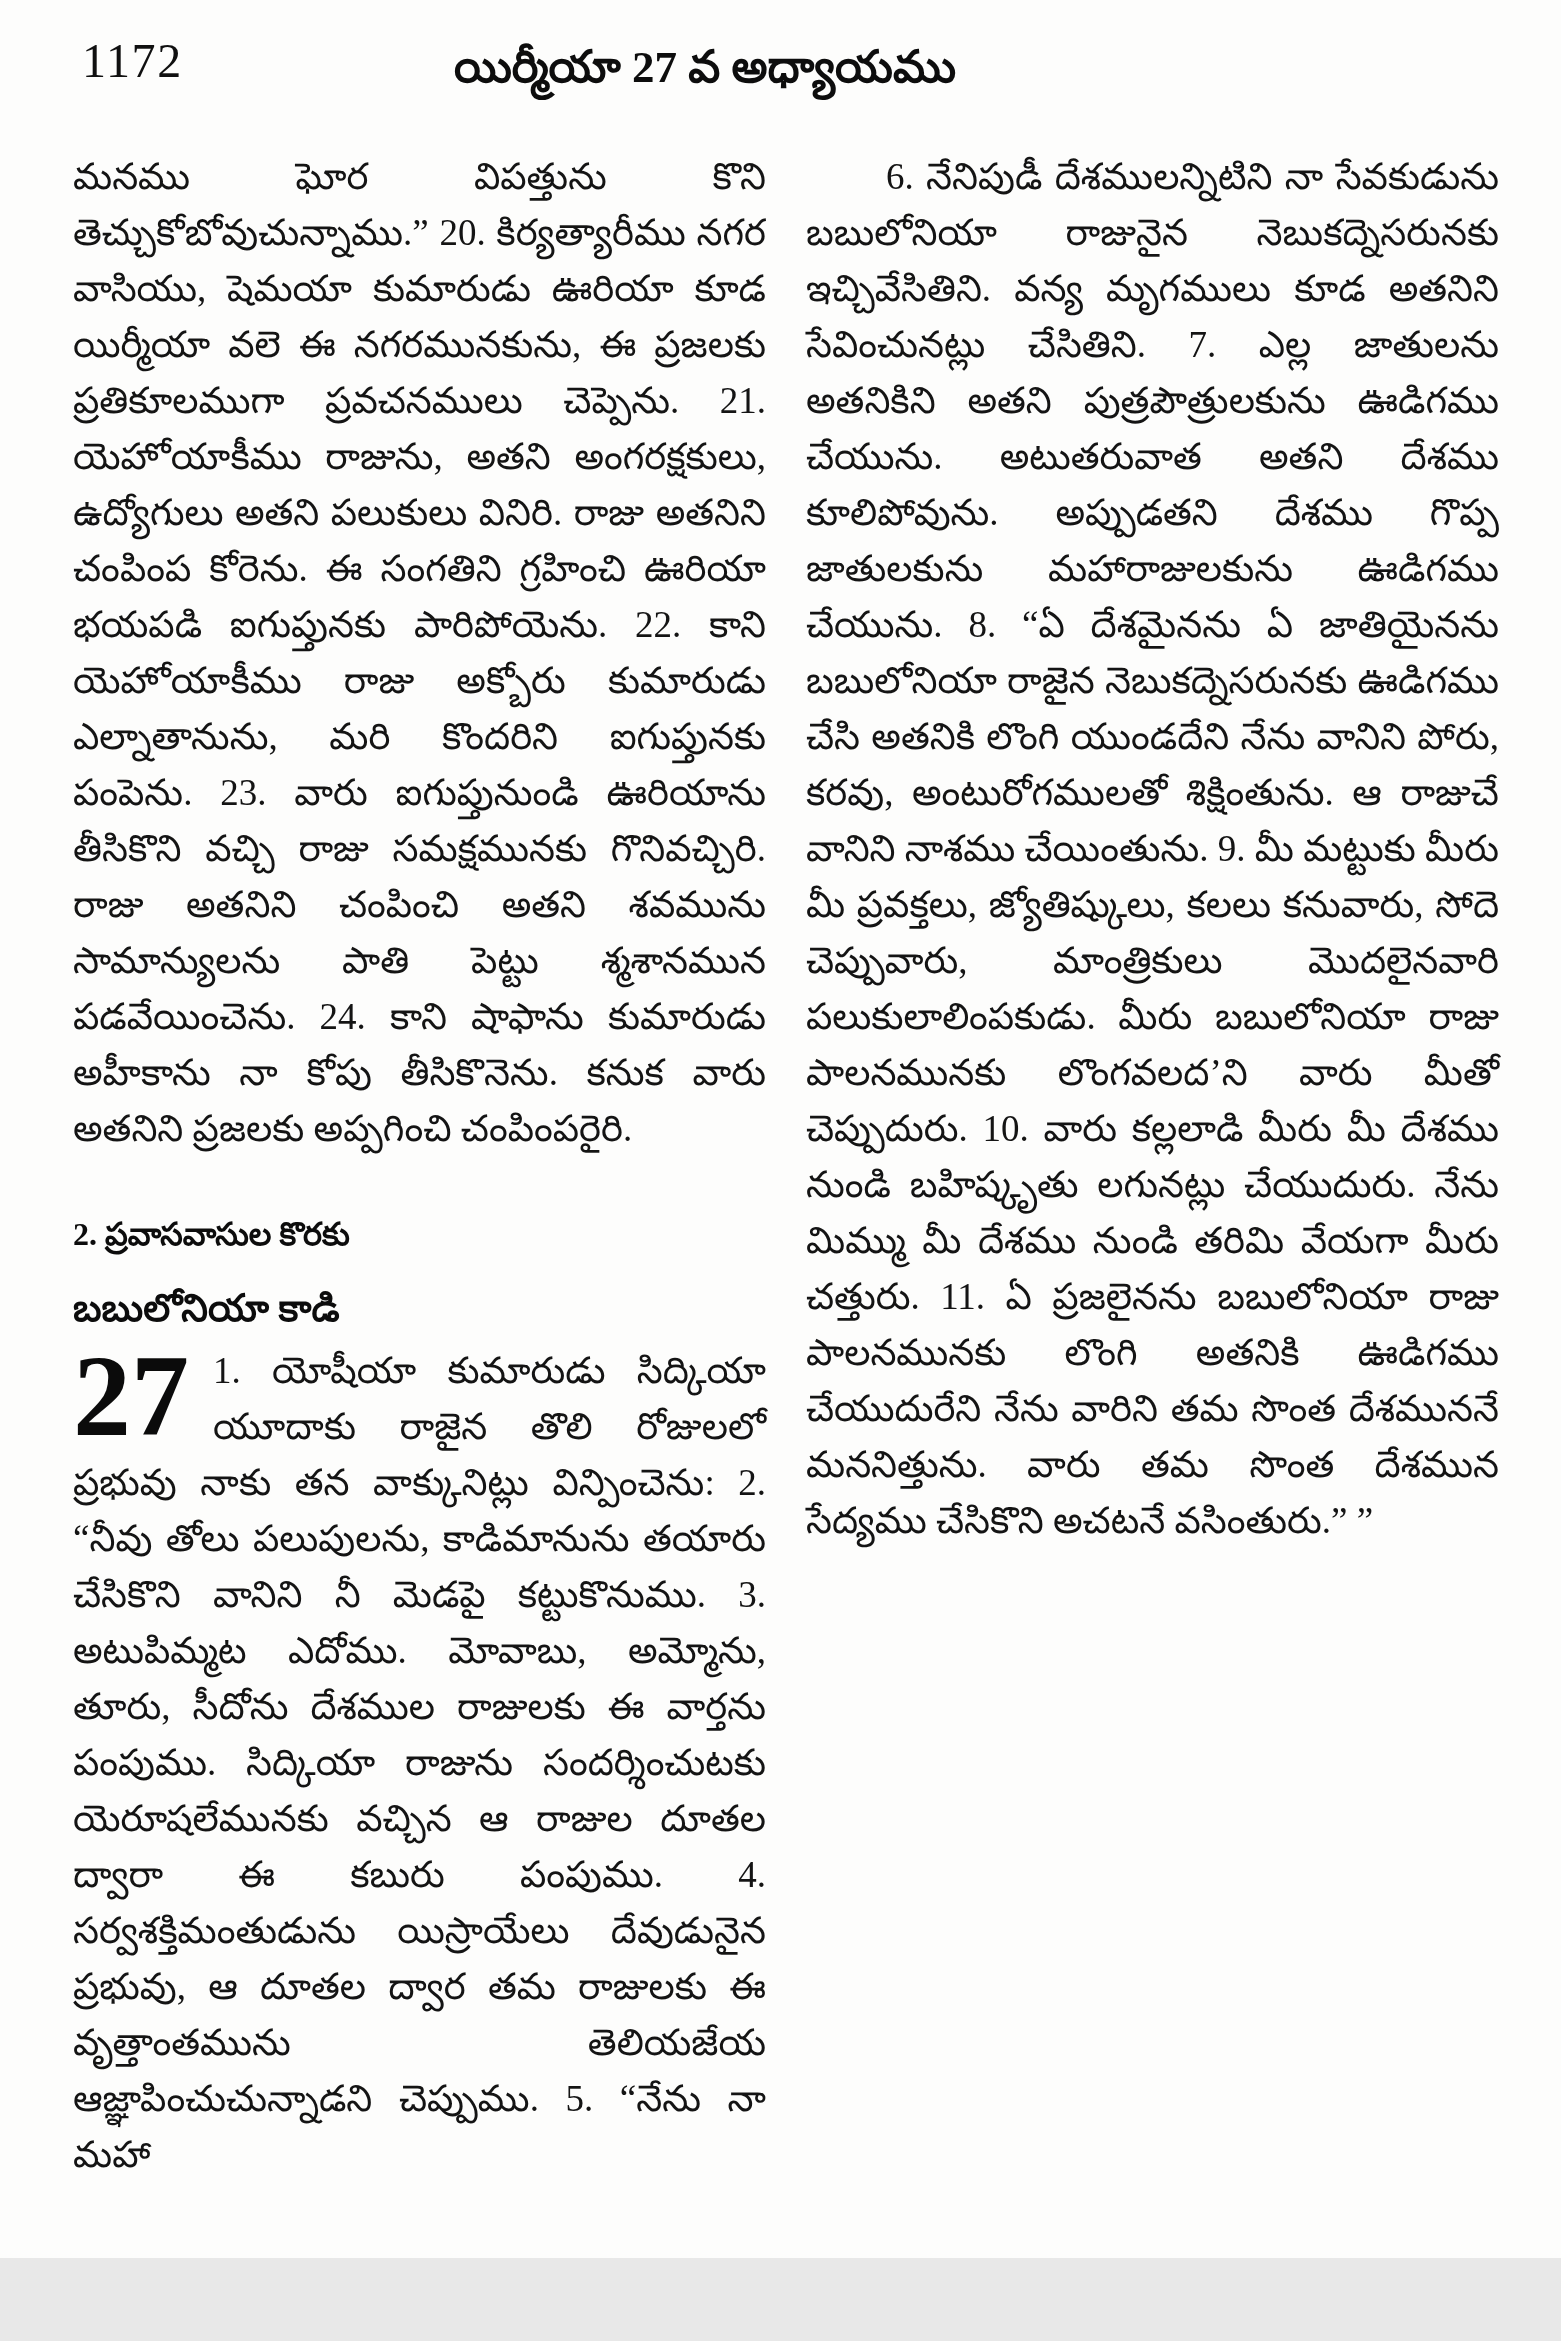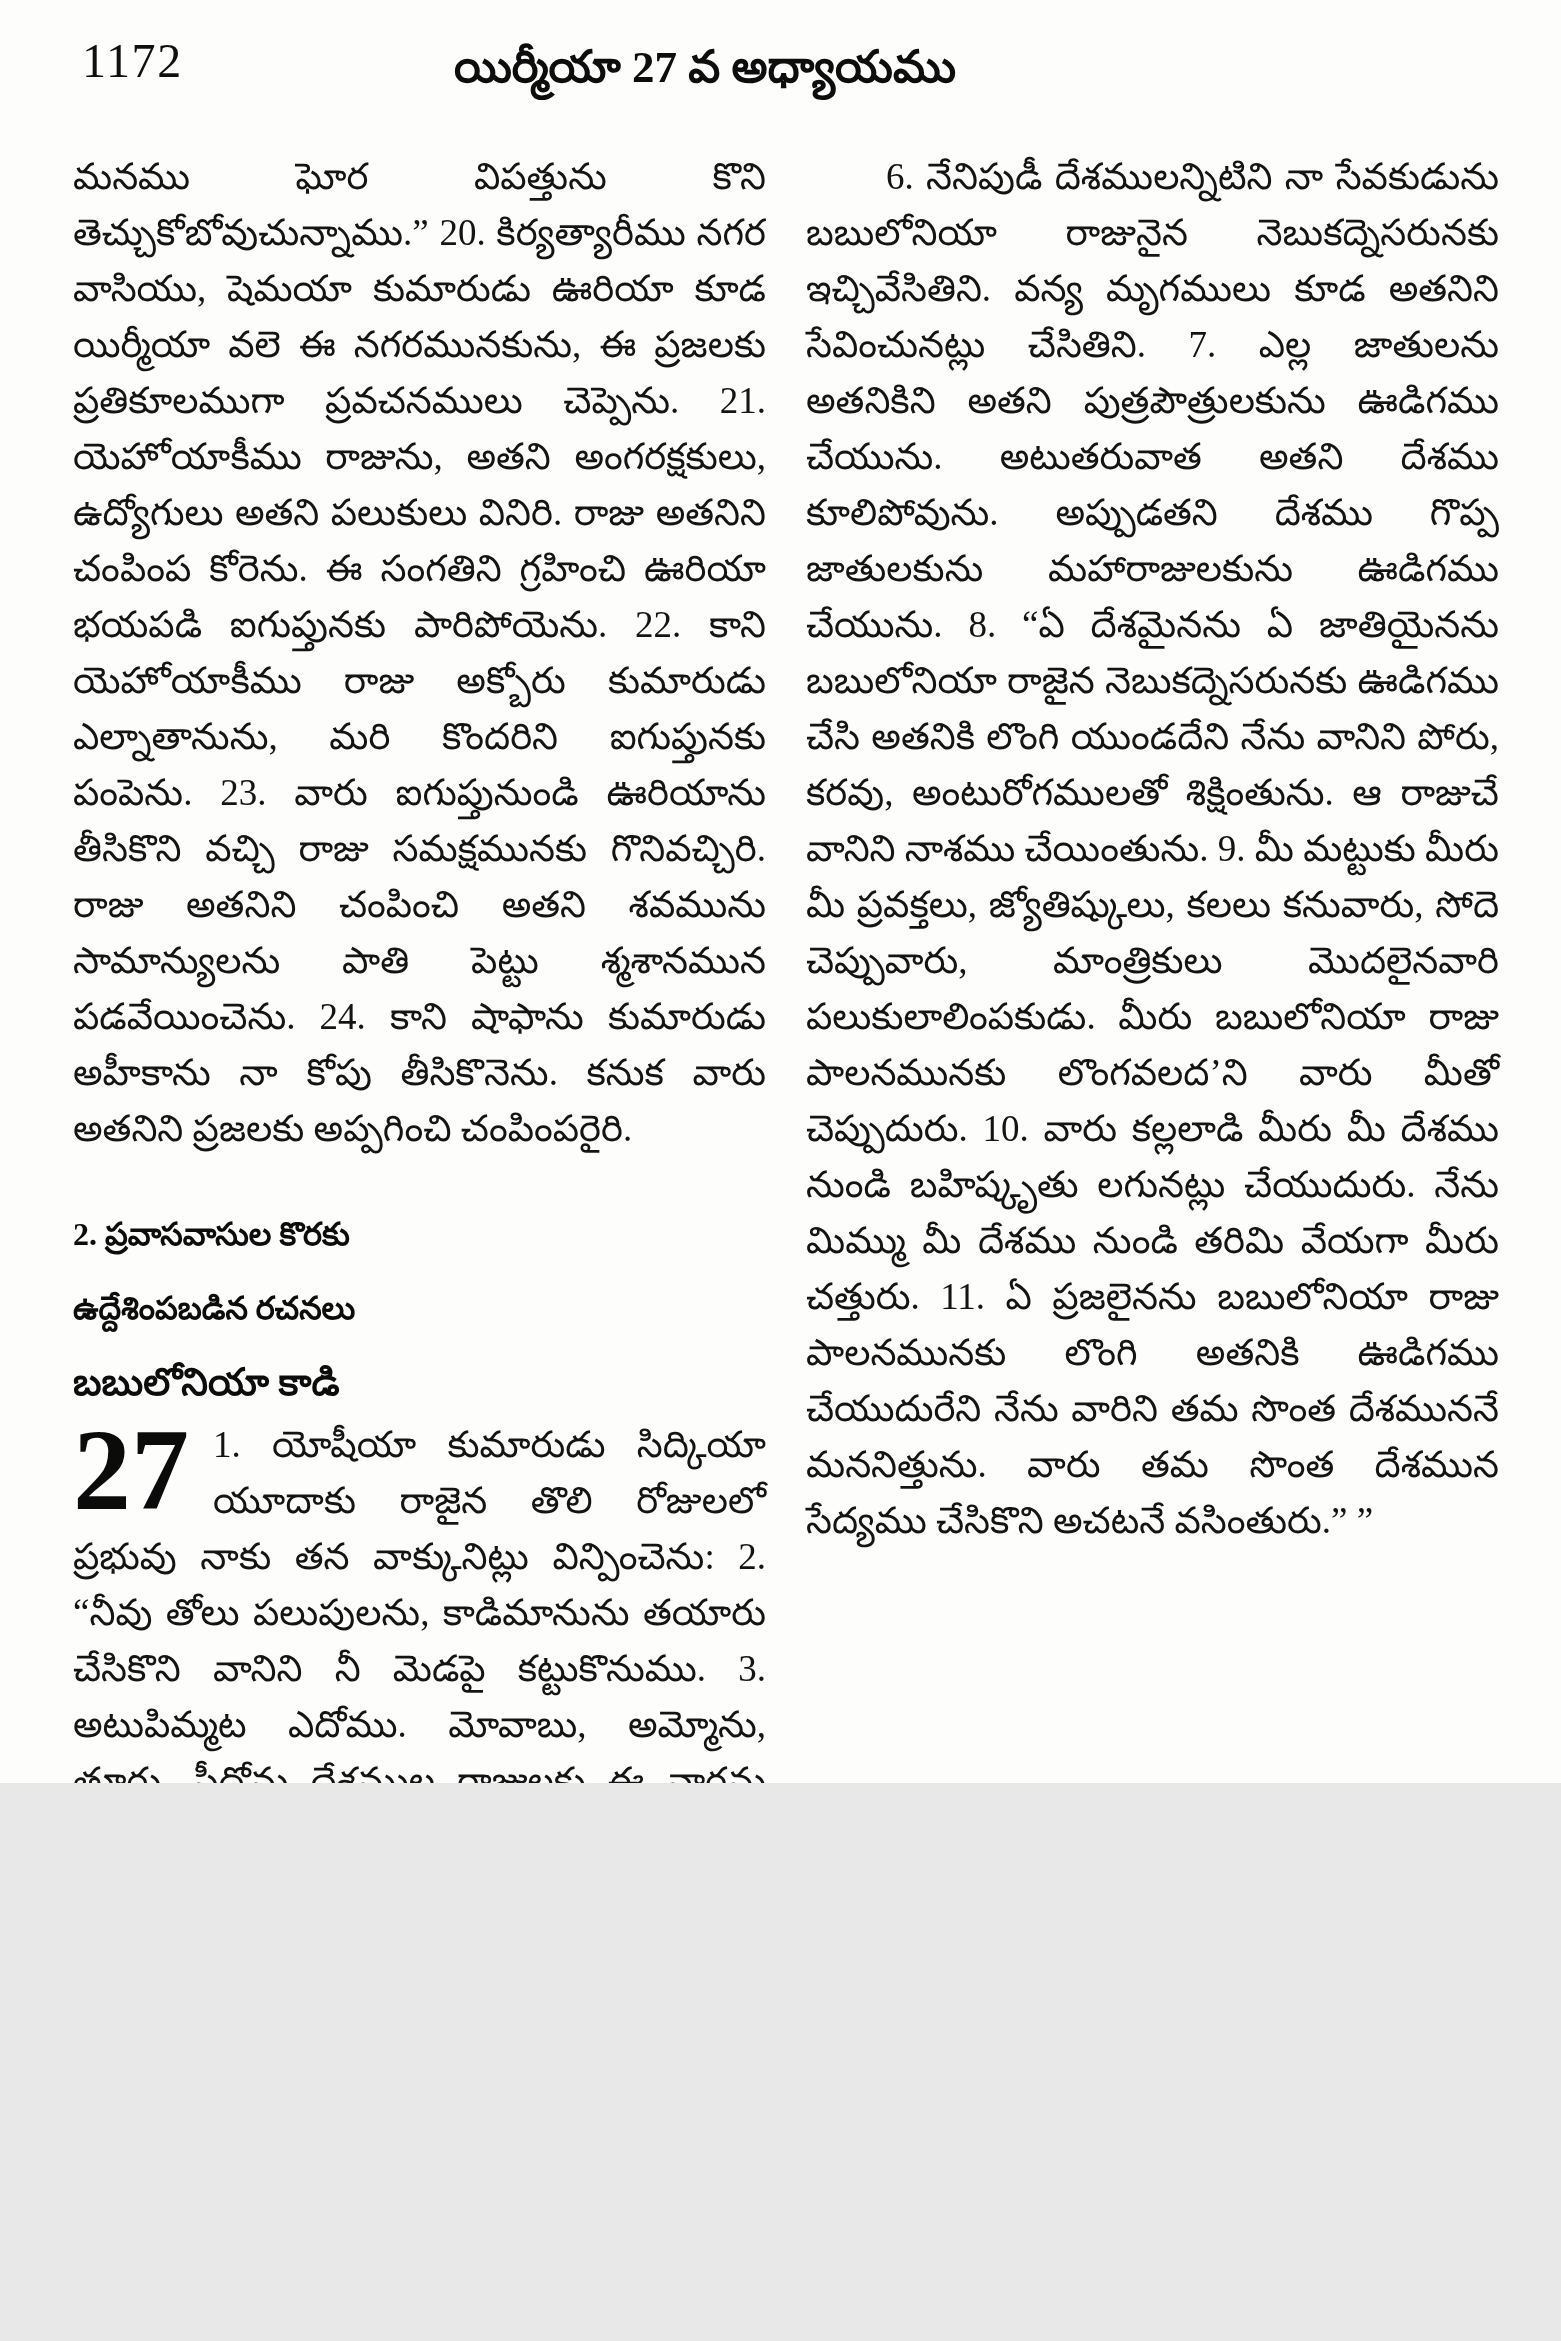--- a/index.html
+++ b/index.html
@@ -1,19 +1,19 @@
 <!DOCTYPE html>
 <html style="font-size:14px"><head>
 <meta charset="utf-8">
 <style>
   html, body { margin: 0; padding: 0; background: #e8e8e8; }
   .page {
     position: relative;
     width: 1561px;
-    height: 1783px;
+    height: 2258px;
     margin: 0 auto;
     background: #fdfdfc;
     color: #111;
     font-family: "Liberation Serif", "DejaVu Serif", serif;
     overflow: hidden;
   }
   .page-number {
     position: absolute;
     left: 82px;
     top: 33px;
@@ -85,21 +85,20 @@
 
   <span class="header-title">యిర్మీయా 27 వ అధ్యాయము</span>
 
   <div class="columns">
 
     <div class="column">
       <p>మనము ఘోర విపత్తును కొని తెచ్చుకోబోవుచున్నాము.” 20. కిర్యత్యారీము నగర వాసియు, షెమయా కుమారుడు ఊరియా కూడ యిర్మీయా వలె ఈ నగరమునకును, ఈ ప్రజలకు ప్రతికూలముగా ప్రవచనములు చెప్పెను. 21. యెహోయాకీము రాజును, అతని అంగరక్షకులు, ఉద్యోగులు అతని పలుకులు వినిరి. రాజు అతనిని చంపింప కోరెను. ఈ సంగతిని గ్రహించి ఊరియా భయపడి ఐగుప్తునకు పారిపోయెను. 22. కాని యెహోయాకీము రాజు అక్బోరు కుమారుడు ఎల్నాతానును, మరి కొందరిని ఐగుప్తునకు పంపెను. 23. వారు ఐగుప్తునుండి ఊరియాను తీసికొని వచ్చి రాజు సమక్షమునకు గొనివచ్చిరి. రాజు అతనిని చంపించి అతని శవమును సామాన్యులను పాతి పెట్టు శ్మశానమున పడవేయించెను. 24. కాని షాఫాను కుమారుడు అహీకాను నా కోపు తీసికొనెను. కనుక వారు అతనిని ప్రజలకు అప్పగించి చంపింపరైరి.</p>
 
       <div class="section-heading">
         <div>2. ప్రవాసవాసుల కొరకు</div>
-        <div>ఉద్దేశింపబడిన రచనలు</div>
       </div>
 
       <div class="sub-heading">బబులోనియా కాడి</div>
 
       <p class="chapter-para">
         <span class="chapter-number">27</span><span>1. యోషీయా కుమారుడు సిద్కియా యూదాకు రాజైన తొలి రోజులలో ప్రభువు నాకు తన వాక్కునిట్లు విన్పించెను: 2. “నీవు తోలు పలుపులను, కాడిమానును తయారు చేసికొని వానిని నీ మెడపై కట్టుకొనుము. 3. అటుపిమ్మట ఎదోము. మోవాబు, అమ్మోను, తూరు, సీదోను దేశముల రాజులకు ఈ వార్తను పంపుము. సిద్కియా రాజును సందర్శించుటకు యెరూషలేమునకు వచ్చిన ఆ రాజుల దూతల ద్వారా ఈ కబురు పంపుము. 4. సర్వశక్తిమంతుడును యిస్రాయేలు దేవుడునైన ప్రభువు, ఆ దూతల ద్వార తమ రాజులకు ఈ వృత్తాంతమును తెలియజేయ ఆజ్ఞాపించుచున్నాడని చెప్పుము. 5. “నేను నా మహా</span>
       </p>
     </div>
 
     <div class="column">

